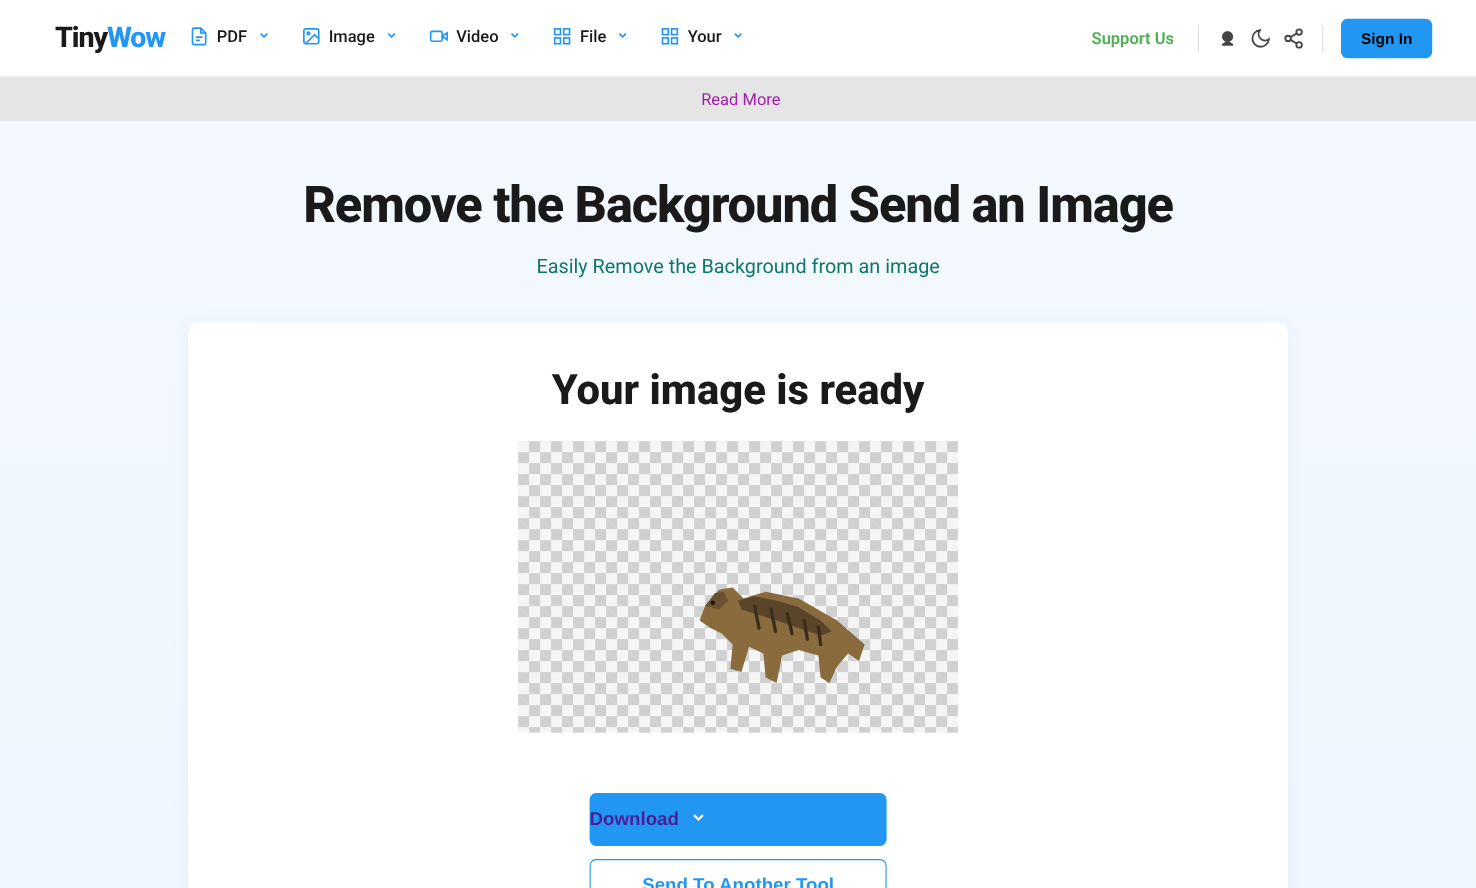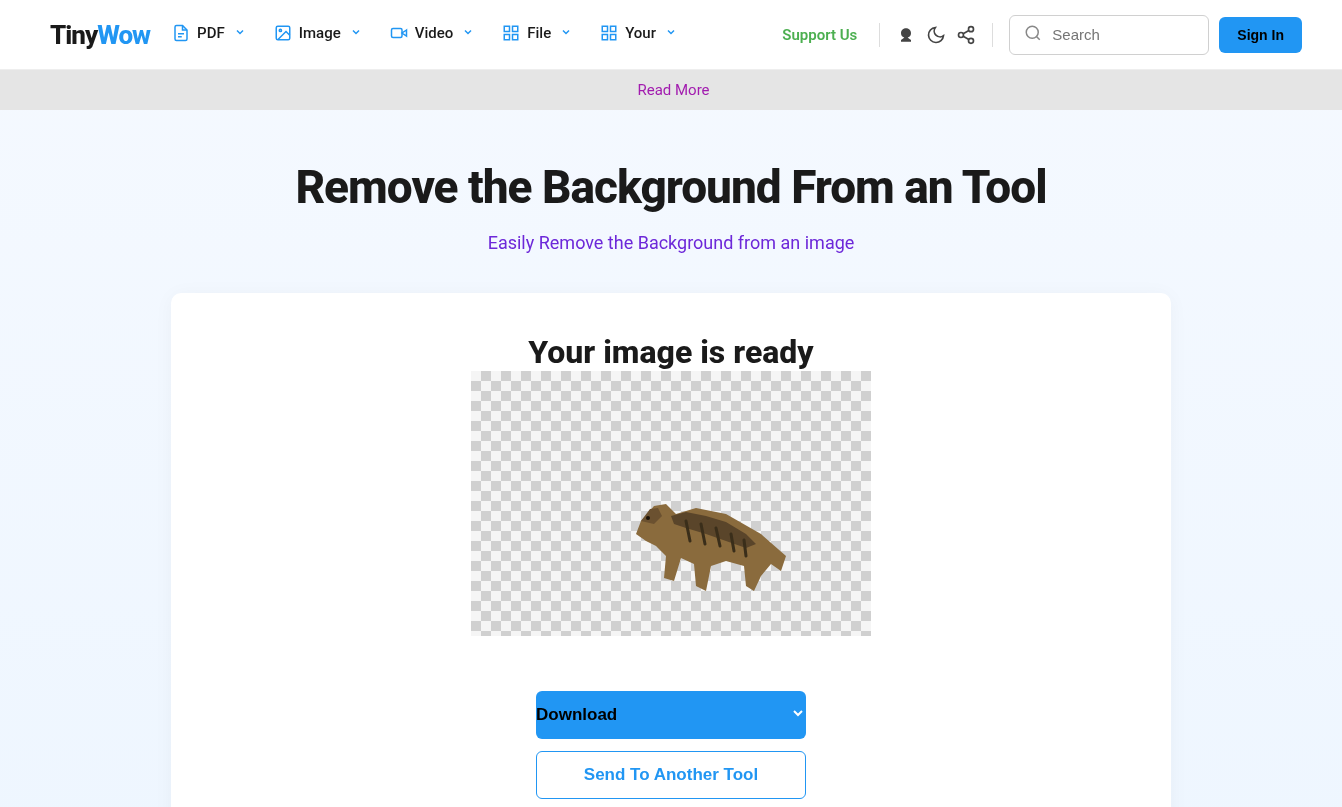--- a/index.html
+++ b/index.html
@@ -33,38 +33,38 @@
 .icon-btn svg { width: 20px; height: 20px; }
 .divider { width: 1px; height: 24px; background: #ddd; margin: 0 6px; }
 .search-box { display: flex; align-items: center; border: 1px solid #d0d0d0; border-radius: 6px; padding: 0 14px; height: 40px; width: 200px; background: #fff; }
 .search-box svg { width: 18px; height: 18px; color: #888; margin-right: 10px; flex-shrink: 0; }
 .search-box input { border: none; outline: none; font-size: 15px; width: 100%; background: transparent; }
 .sign-in-btn { background: #2196F3; color: #000000; font-weight: 700; font-size: 14px; padding: 10px 18px; border: none; border-radius: 6px; cursor: pointer; }
 .banner { background: #e5e5e5; height: 40px; display: flex; align-items: center; justify-content: center; font-size: 15px; color: #444; }
 .banner a { color: #a21caf; text-decoration: none; margin-left: 5px; }
 .main { text-align: center; padding: 50px 20px 0; }
 .page-title { font-size: 46px; font-weight: 800; color: #1a1a1a; letter-spacing: -1px; margin-bottom: 18px; }
-.page-subtitle { font-size: 18px; color: #6d28d9; margin-bottom: 40px; }
+.page-subtitle { font-size: 18px; color: #0f766e; margin-bottom: 40px; }
 .card { background: #fff; border-radius: 10px; width: 1000px; margin: 0 auto; padding: 40px 50px 50px; box-shadow: 0 2px 20px rgba(0,0,0,0.04); }
-.card-title { font-size: 32px; font-weight: 800; }
+.card-title { font-size: 38px; font-weight: 800; margin-bottom: 24px; }
 .img-area { width: 400px; height: 265px; margin: 0 auto 55px; position: relative; }
 .checker {
   position: absolute; inset: 0;
   background-image:
     linear-gradient(45deg, #d0d0d0 25%, transparent 25%),
     linear-gradient(-45deg, #d0d0d0 25%, transparent 25%),
     linear-gradient(45deg, transparent 75%, #d0d0d0 75%),
     linear-gradient(-45deg, transparent 75%, #d0d0d0 75%);
   background-size: 20px 20px;
   background-position: 0 0, 0 10px, 10px -10px, -10px 0px;
   background-color: #f5f5f5;
 }
 .animal { position: absolute; left: 155px; top: 115px; width: 170px; height: 120px; }
 .btn-row { display: flex; flex-direction: column; align-items: center; gap: 12px; }
-.download-btn { background: #2196F3; color: #000000; font-weight: 700; font-size: 17px; border: none; border-radius: 6px; width: 270px; height: 48px; display: flex; align-items: center; justify-content: space-between; gap: 10px; cursor: pointer; }
+.download-btn { background: #2196F3; color: #4c1d95; font-weight: 700; font-size: 17px; border: none; border-radius: 6px; width: 270px; height: 48px; display: flex; align-items: center; justify-content: flex-start; gap: 10px; cursor: pointer; }
 .download-btn svg { width: 16px; height: 16px; }
 .send-btn { background: #fff; color: #2196F3; font-weight: 600; font-size: 17px; border: 1px solid #2196F3; border-radius: 6px; width: 270px; height: 48px; cursor: pointer; }
 </style>
 </head>
 <body>
 
 <div class="header">
   <div class="logo">
     <span class="tiny">Tiny</span><span class="wow">Wow</span>
   </div>
@@ -158,39 +158,30 @@
     <span class="icon-btn">
       <svg viewBox="0 0 24 24" fill="none" stroke="#444" stroke-width="2">
           <circle cx="18" cy="5" r="3"></circle>
           <circle cx="6" cy="12" r="3"></circle>
           <circle cx="18" cy="19" r="3"></circle>
           <line x1="8.6" y1="13.5" x2="15.4" y2="17.5"></line>
           <line x1="15.4" y1="6.5" x2="8.6" y2="10.5"></line>
         </svg>
     </span>
     <div class="divider"></div>
-    <div class="search-box">
-      <span>
-        <svg viewBox="0 0 24 24" fill="none" stroke="#888" stroke-width="2">
-            <circle cx="11" cy="11" r="8"></circle>
-            <line x1="21" y1="21" x2="16.65" y2="16.65"></line>
-          </svg>
-      </span>
-      <input type="text" placeholder="Search" style="">
-    </div>
     <button class="sign-in-btn">Sign In</button>
   </div>
 </div>
 
 <div class="banner">
   <a href="#">Read More</a>
 </div>
 
 <div class="main">
-  <h1 class="page-title">Remove the Background From an Tool</h1>
+  <h1 class="page-title">Remove the Background Send an Image</h1>
   <p class="page-subtitle">Easily Remove the Background from an image</p>
 
   <div class="card">
     <h2 class="card-title">Your image is ready</h2>
 
     <div class="img-area">
       <div class="checker"></div>
       <div class="animal">
         <svg viewBox="0 0 170 120" preserveAspectRatio="xMidYMid meet">
 

